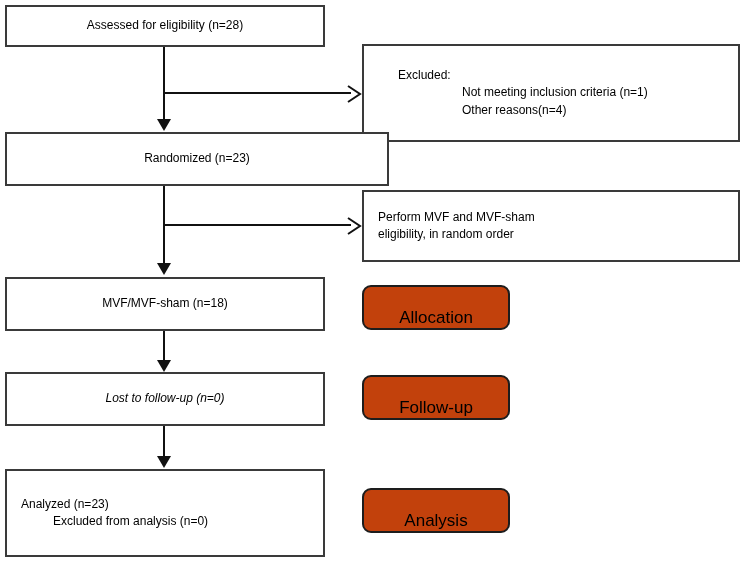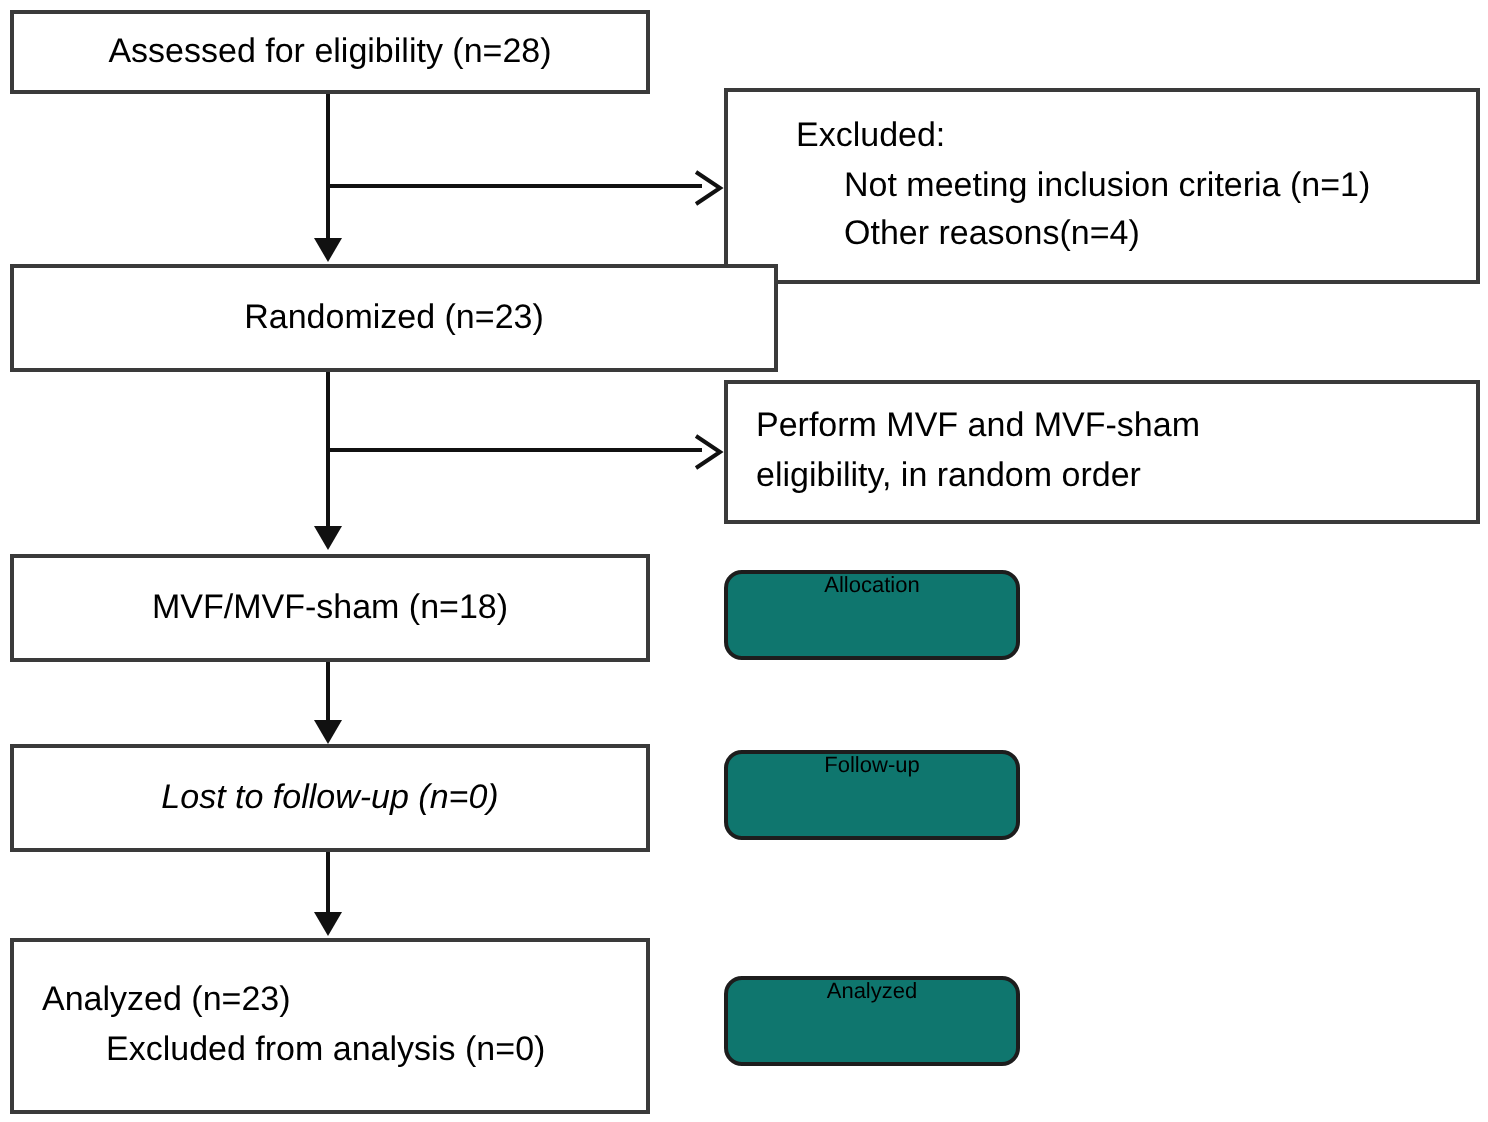--- a/index.html
+++ b/index.html
@@ -22,48 +22,49 @@
   .box {
     position: absolute;
     box-sizing: border-box;
     border: 2px solid #3a3a3a;
     background: #ffffff;
     display: flex;
     flex-direction: column;
     justify-content: center;
   }
   .box .line {
-    font-size: 17px;
+    font-size: 12px;
     line-height: 1.45;
     white-space: pre;
   }
   .center .line {
     text-align: center;
   }
   .left .line {
     text-align: left;
     padding-left: 14px;
   }
   .indent {
     padding-left: 38px !important;
+    margin-left: 40px;
   }
   .indent2 {
     padding-left: 46px !important;
   }
   
   .pill {
     position: absolute;
     box-sizing: border-box;
     border: 2px solid #1d1d1d;
     border-radius: 9px;
-    background: #0f766e;
+    background: #c2410c;
     display: flex;
-    align-items: flex-start;
+    align-items: flex-end;
     justify-content: center;
-    font-size: 11px;
+    font-size: 17px;
   }
   
   .vline {
     position: absolute;
     width: 2px;
     background: #111111;
   }
   .hline {
     position: absolute;
     height: 2px;
@@ -125,21 +126,21 @@
 
   <div class="pill" style="left:362px; top:285px; width:148px; height:45px;">
     <span>Allocation</span>
   </div>
 
   <div class="pill" style="left:362px; top:375px; width:148px; height:45px;">
     <span>Follow-up</span>
   </div>
 
   <div class="pill" style="left:362px; top:488px; width:148px; height:45px;">
-    <span>Analyzed</span>
+    <span>Analysis</span>
   </div>
 
   <div class="vline" style="left:163px; top:47px; height:73px;"></div>
   <div class="arrow-down" style="left:157px; top:119px;"></div>
 
   <div class="hline" style="left:163px; top:92px; width:188px;"></div>
   <div class="arrow-right-open" style="left:347px; top:85px;">
     <svg width="15" height="18" viewBox="0 0 15 18">
       <polyline points="1,1 13,9 1,17" fill="none" stroke="#111111" stroke-width="2"></polyline>
     </svg>

